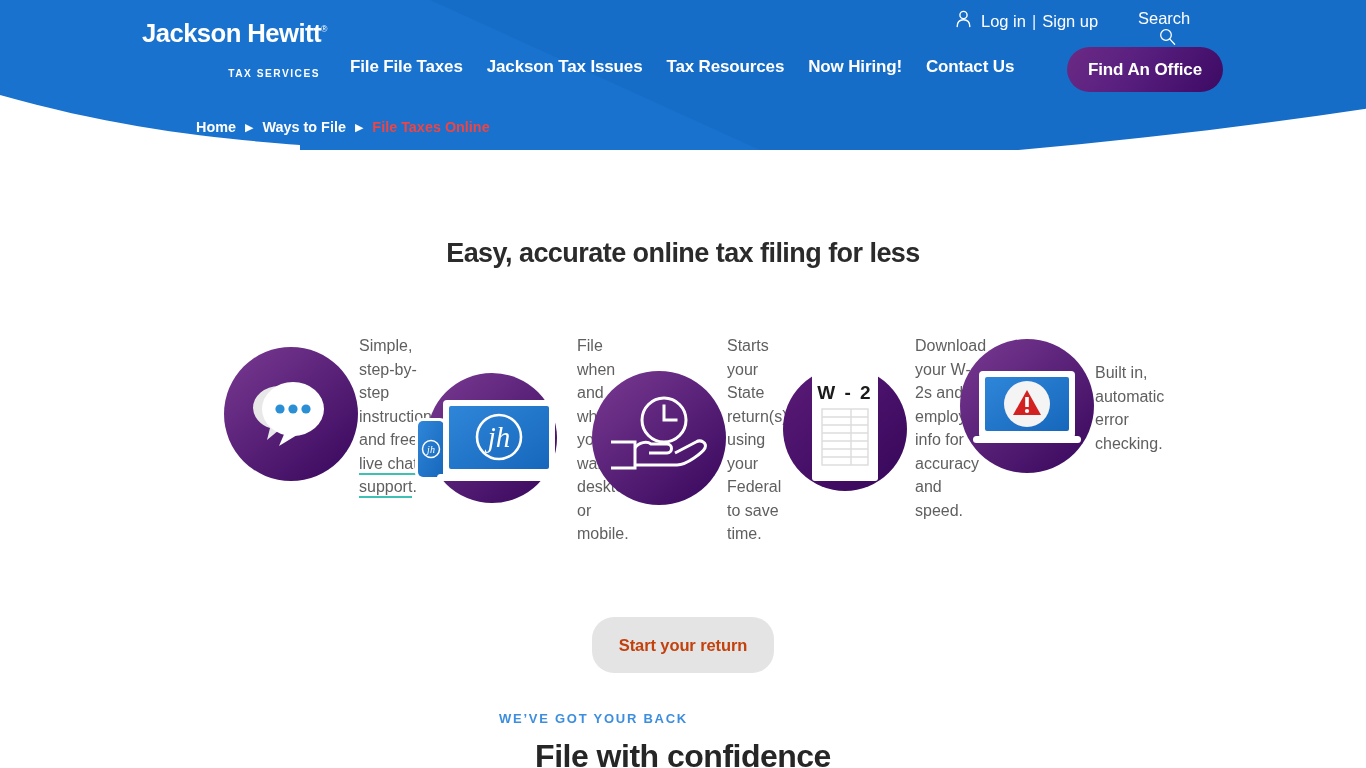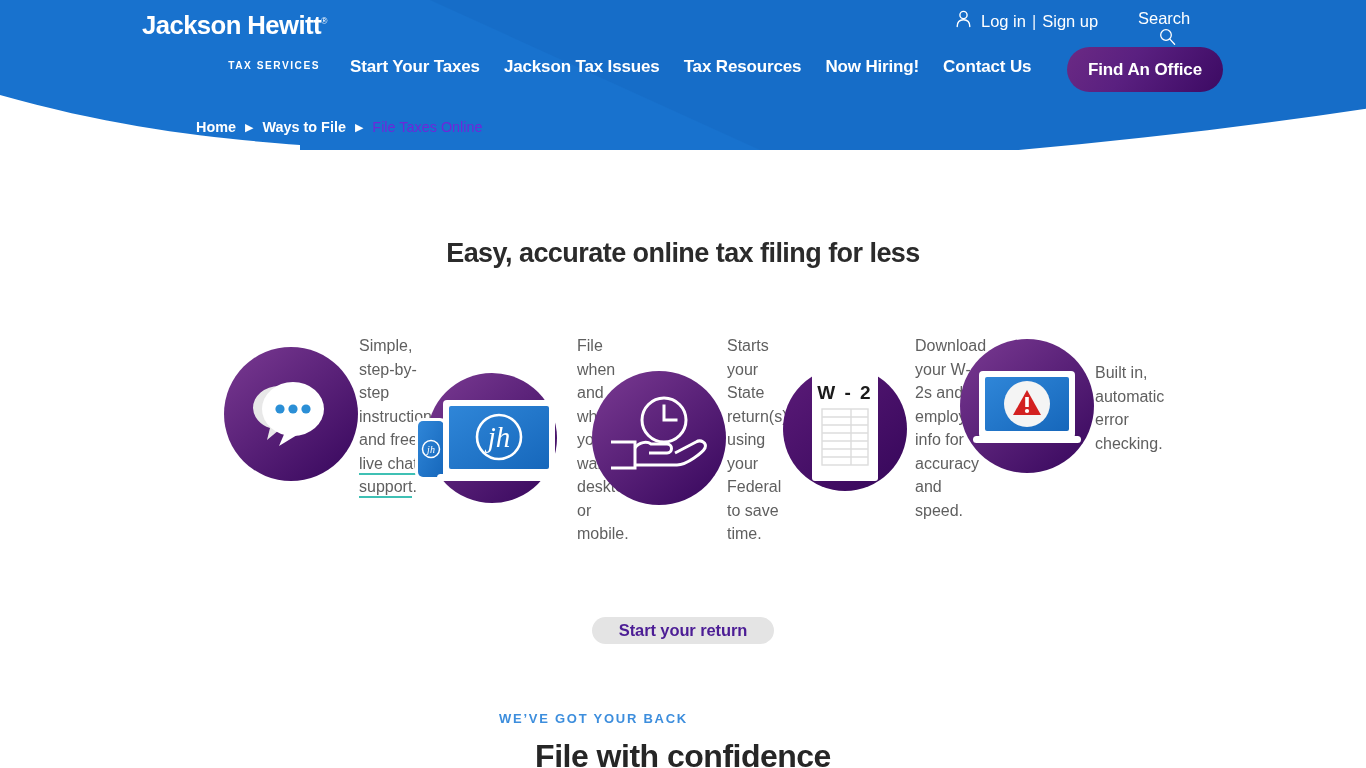--- a/index.html
+++ b/index.html
@@ -30,21 +30,21 @@
   }
   .header-diag {
     position: absolute;
     top: 0; left: 0;
     width: 1366px; height: 150px;
     pointer-events: none;
   }
 
   .logo {
     position: absolute;
-    top: 12px; left: 142px;
+    top: 20px; left: 142px;
     width: 182px;
     user-select: none;
   }
   .logo-main {
     font-size: 26.5px;
     font-weight: 700;
     color: #ffffff;
     letter-spacing: -0.6px;
     line-height: 1;
     white-space: nowrap;
@@ -131,21 +131,21 @@
     position: absolute;
     top: 119px; left: 196px;
     display: flex;
     align-items: center;
     font-size: 14.4px;
     color: #e9f1fa;
     z-index: 3;
     white-space: nowrap;
   }
   .breadcrumb a { color: #ffffff; text-decoration: none; font-weight: 700; }
-  .breadcrumb .crumb-current { color: #6d28d9; font-weight: 400; }
+  .breadcrumb .crumb-current { color: #ef4444; font-weight: 700; }
   .breadcrumb .arrow {
     margin: 0 9px;
     font-size: 11px;
     color: #ffffff;
     display:block;
   }
   .breadcrumb .crumb-hidden { color:#ffffff; font-weight:700; }
 
   
   .curve-mask { position:absolute; top:95px; left:0; width:1366px; height:75px; z-index:4; pointer-events:none; }
@@ -189,25 +189,25 @@
   .caption a {
     color: #5f5f5f;
     text-decoration: none;
     border-bottom: 2px solid #3fc0b4;
     padding-bottom: 1px;
   }
 
   .start-btn {
     position: absolute;
     top: 617px; left: 592px;
-    width: 182px; height: 27px;
+    width: 182px; height: 56px;
     background: #e4e4e4;
     border: none;
     border-radius: 22px;
-    color: #4c1d95;
+    color: #c2410c;
     font-size: 16.5px;
     font-weight: 700;
     font-family: "Liberation Sans", sans-serif;
     cursor: pointer;
     letter-spacing: -0.1px;
   }
 
   .eyebrow {
     position: absolute;
     top: 711px; left: 0; width: 1187px;
@@ -262,21 +262,21 @@
     <span>Search</span>
     <span class="mag">
       <svg width="17" height="17" viewBox="0 0 17 17">
           <circle cx="7" cy="7" r="5.3" fill="none" stroke="#fff" stroke-width="1.3"></circle>
           <line x1="10.9" y1="11.1" x2="15.6" y2="16.2" stroke="#fff" stroke-width="1.3" stroke-linecap="round"></line>
         </svg>
     </span>
   </a>
 
   <nav class="mainnav">
-    <a href="#">Start Your Taxes</a>
+    <a href="#">File File Taxes</a>
     <a href="#">Jackson Tax Issues</a>
     <a href="#">Tax Resources</a>
     <a href="#">Now Hiring!</a>
     <a href="#">Contact Us</a>
   </nav>
 
   <button class="find-office">Find An Office</button>
 
   <div class="breadcrumb">
     <a href="#" class="crumb-hidden">Home</a>

